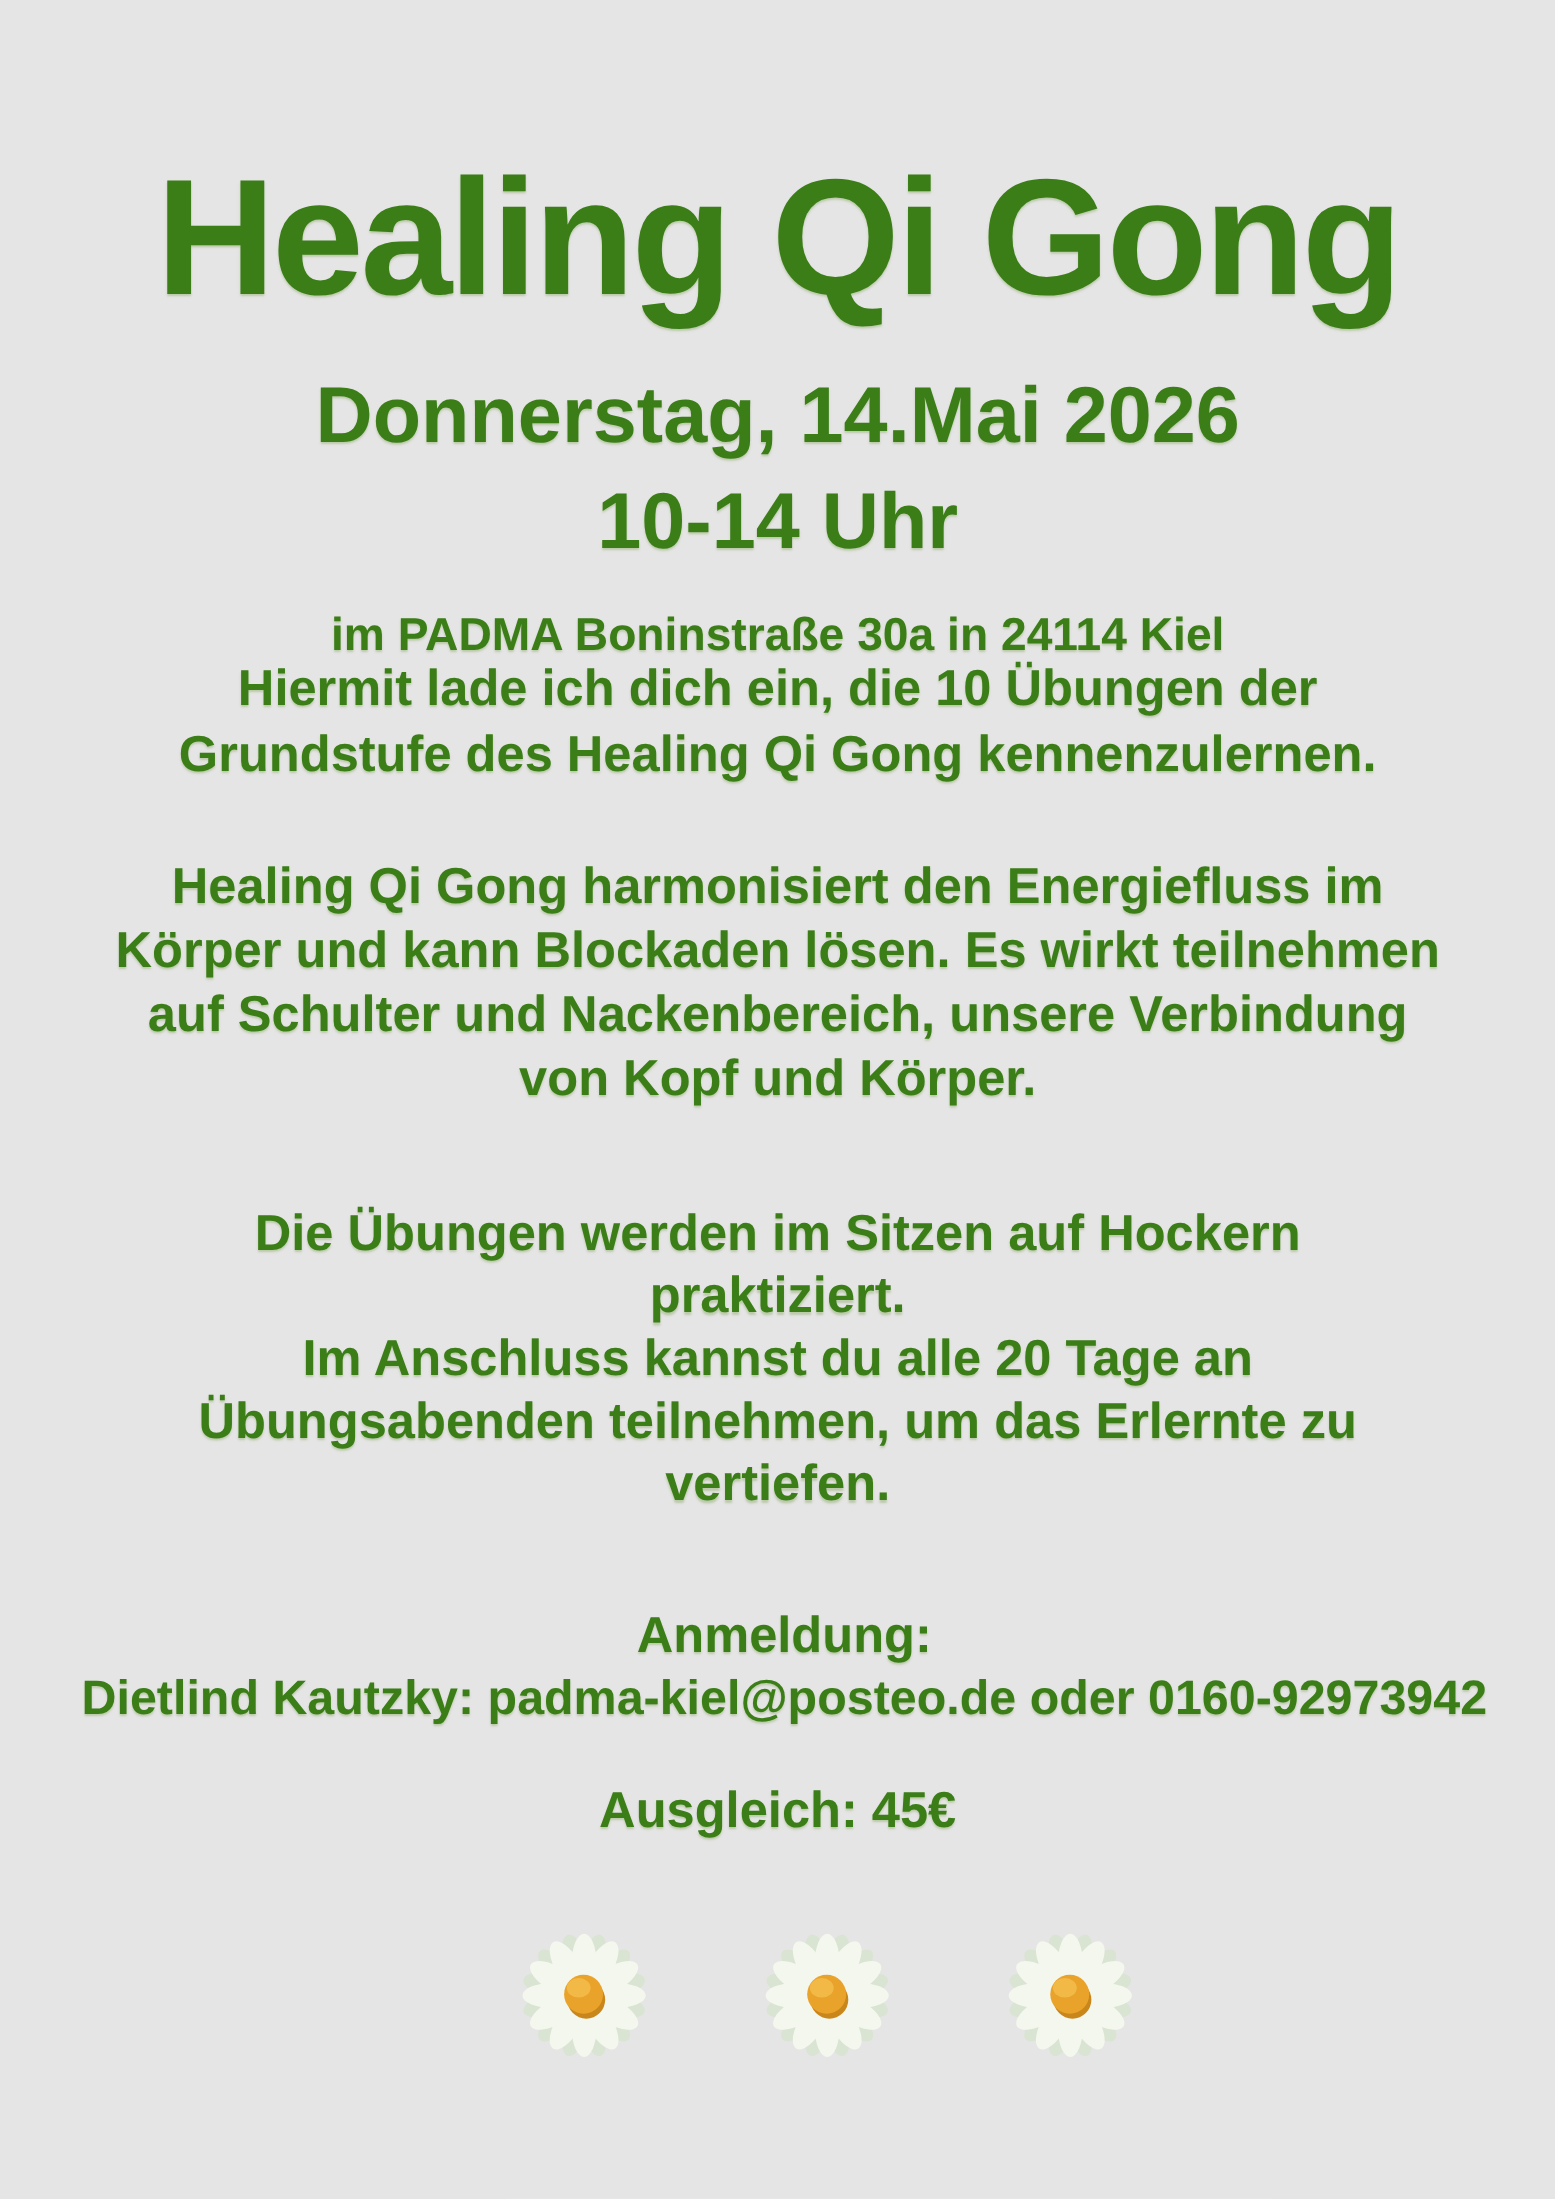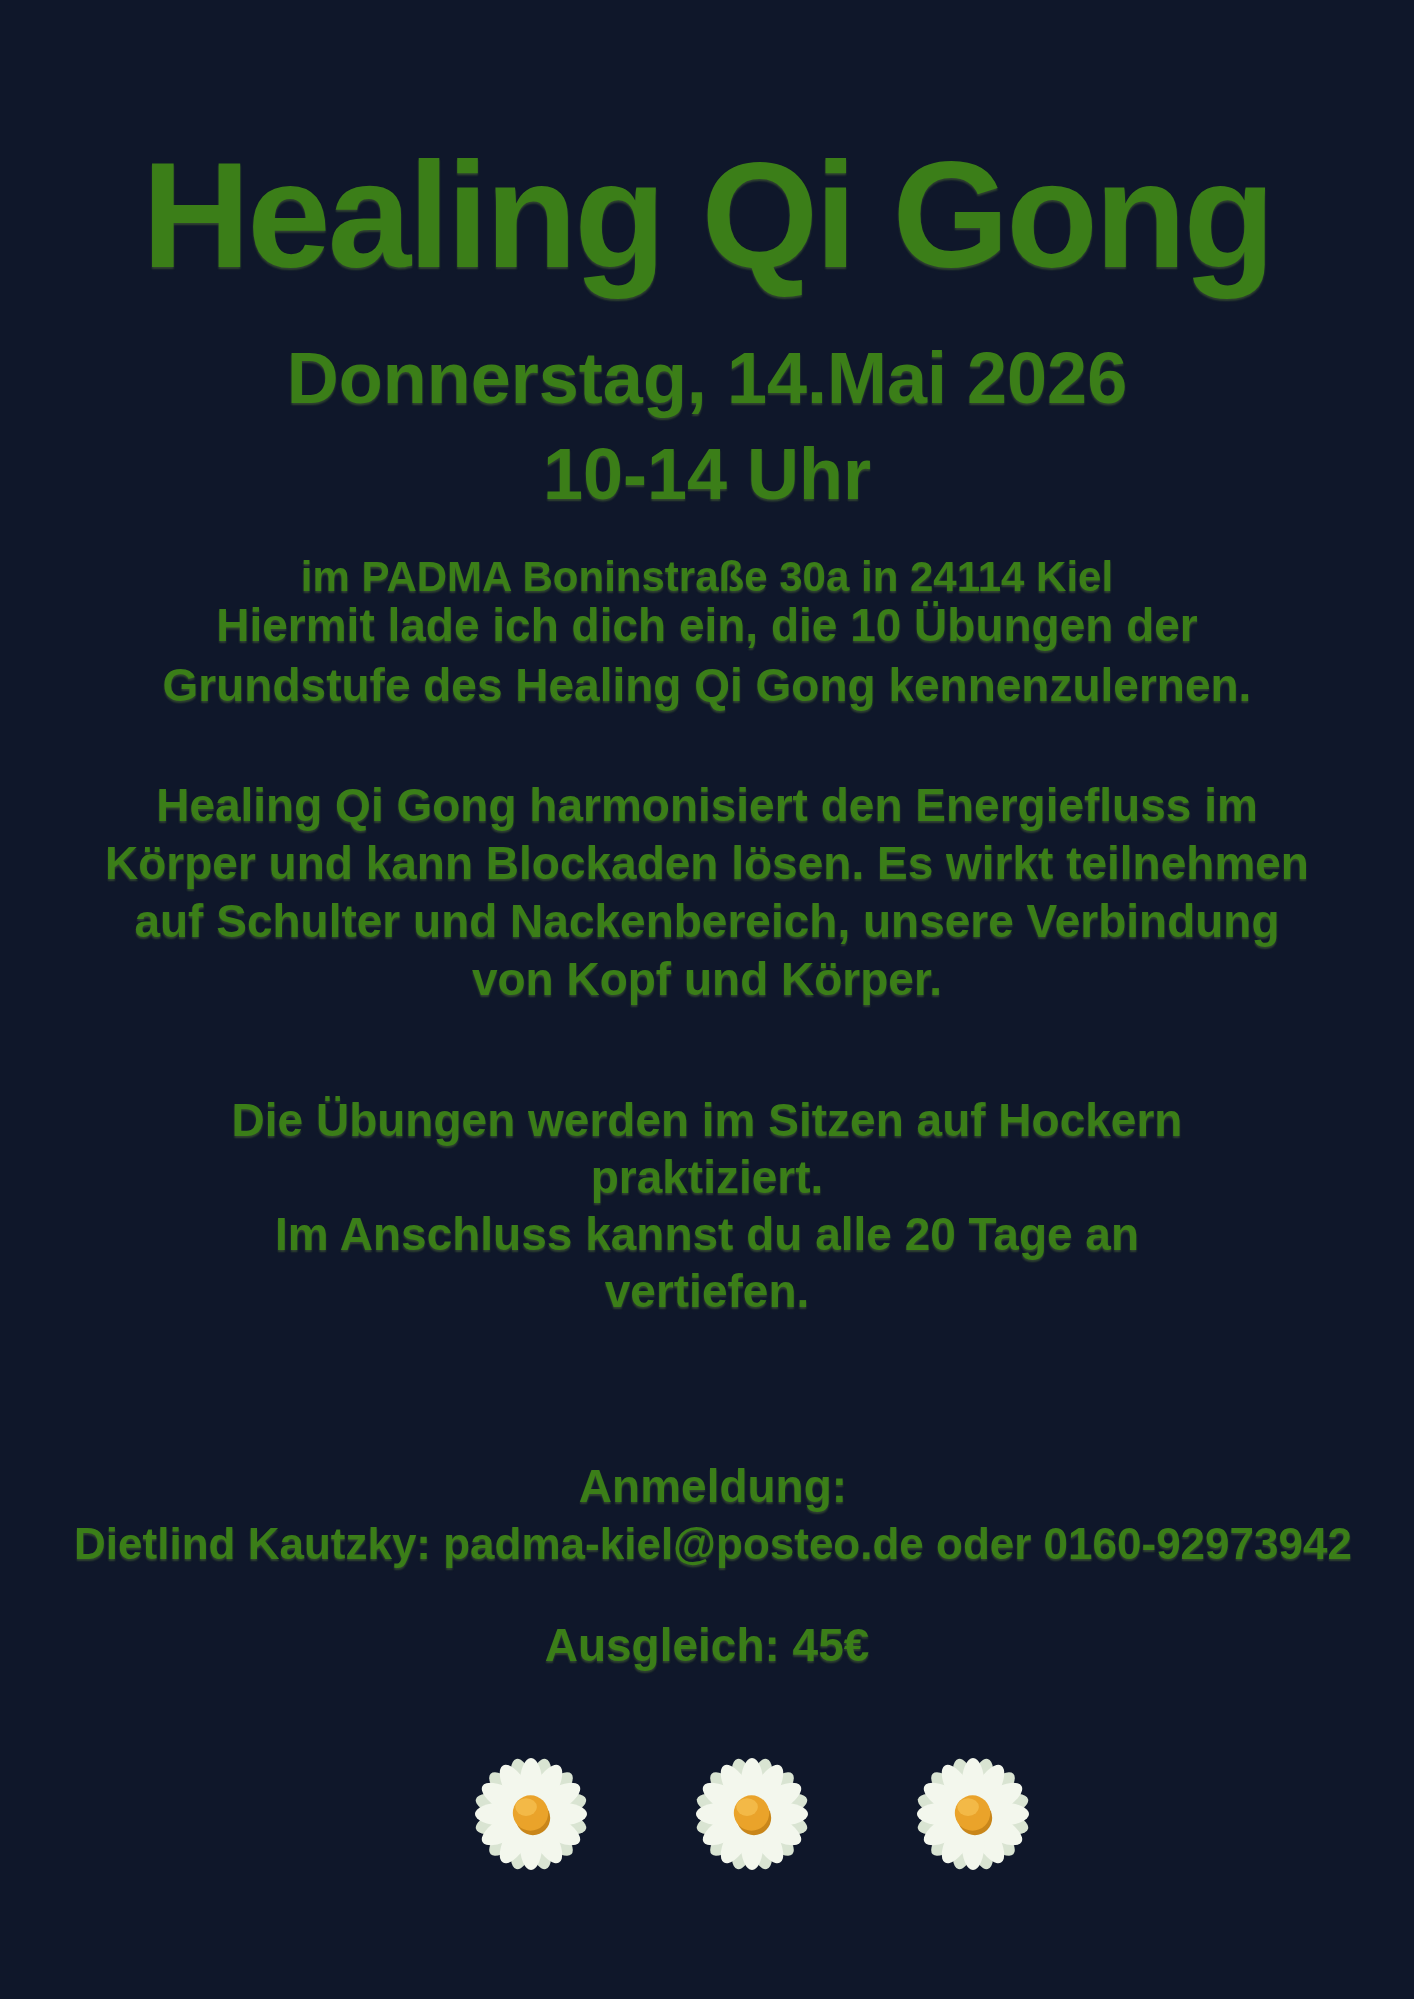--- a/index.html
+++ b/index.html
@@ -64,21 +64,21 @@
   }
   .daisy {
     width: 118px;
     height: 118px;
     display: block;
   }
 </style>
 </head>
 <body>
 
-<div class="page" style="background: #0f172a; color: rgb(59, 126, 24);">
+<div class="page" style="background: #e5e5e5; color: rgb(59, 126, 24);">
 
   <div class="abs title line">Healing Qi Gong</div>
 
   <div class="abs dates">
     <div class="line">Donnerstag, 14.Mai 2026</div>
     <div class="line">10-14 Uhr</div>
   </div>
 
   <div class="abs location line">im PADMA Boninstraße 30a in 24114 Kiel</div>
 
@@ -91,20 +91,21 @@
     <div class="line">Healing Qi Gong harmonisiert den Energiefluss im</div>
     <div class="line">Körper und kann Blockaden lösen. Es wirkt teilnehmen</div>
     <div class="line">auf Schulter und Nackenbereich, unsere Verbindung</div>
     <div class="line">von Kopf und Körper.</div>
   </div>
 
   <div class="abs bodytext paragraph2">
     <div class="line">Die Übungen werden im Sitzen auf Hockern</div>
     <div class="line">praktiziert.</div>
     <div class="line">Im Anschluss kannst du alle 20 Tage an</div>
+    <div class="line">Übungsabenden teilnehmen, um das Erlernte zu</div>
     <div class="line">vertiefen.</div>
   </div>
 
   <div class="abs bodytext registration">
     <div class="line">Anmeldung:</div>
     <div class="line contact">Dietlind Kautzky: padma-kiel@posteo.de oder 0160-92973942</div>
   </div>
 
   <div class="abs bodytext price line">Ausgleich: 45€</div>
 

